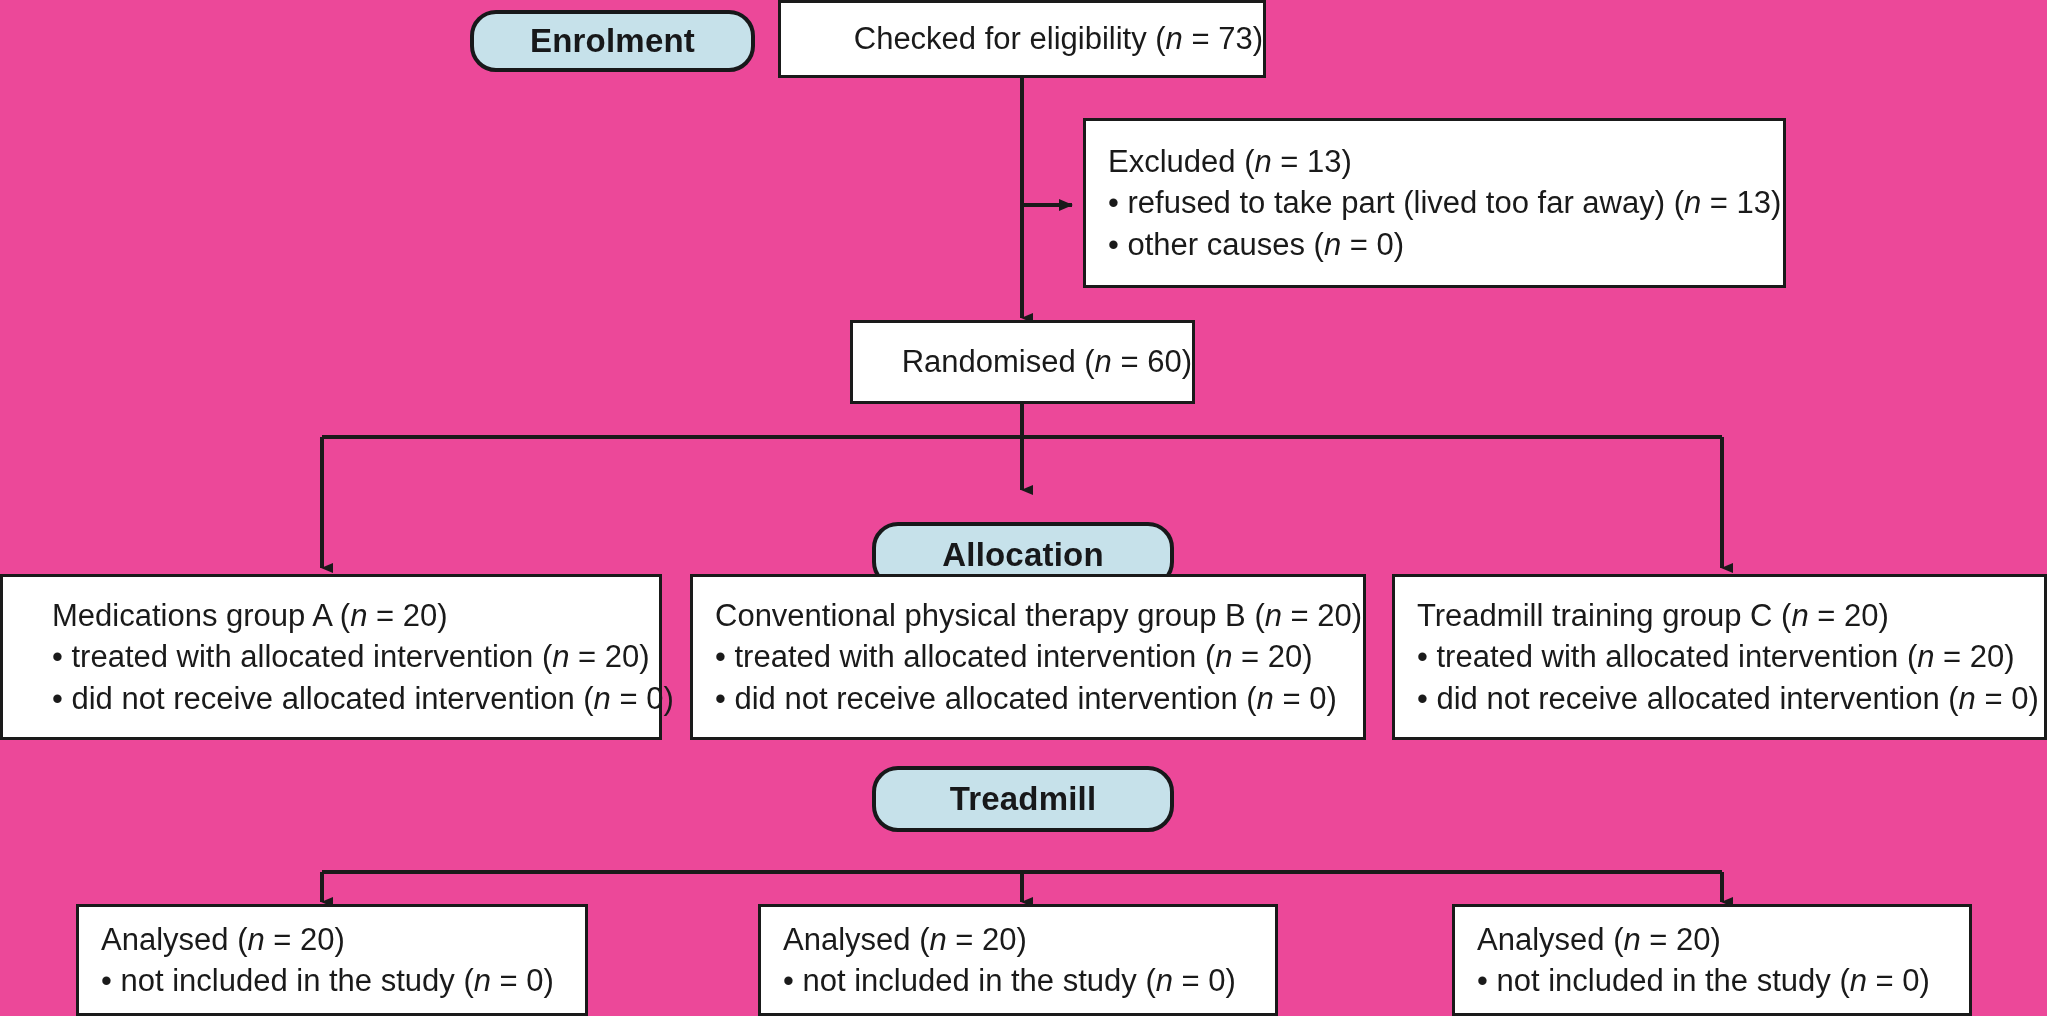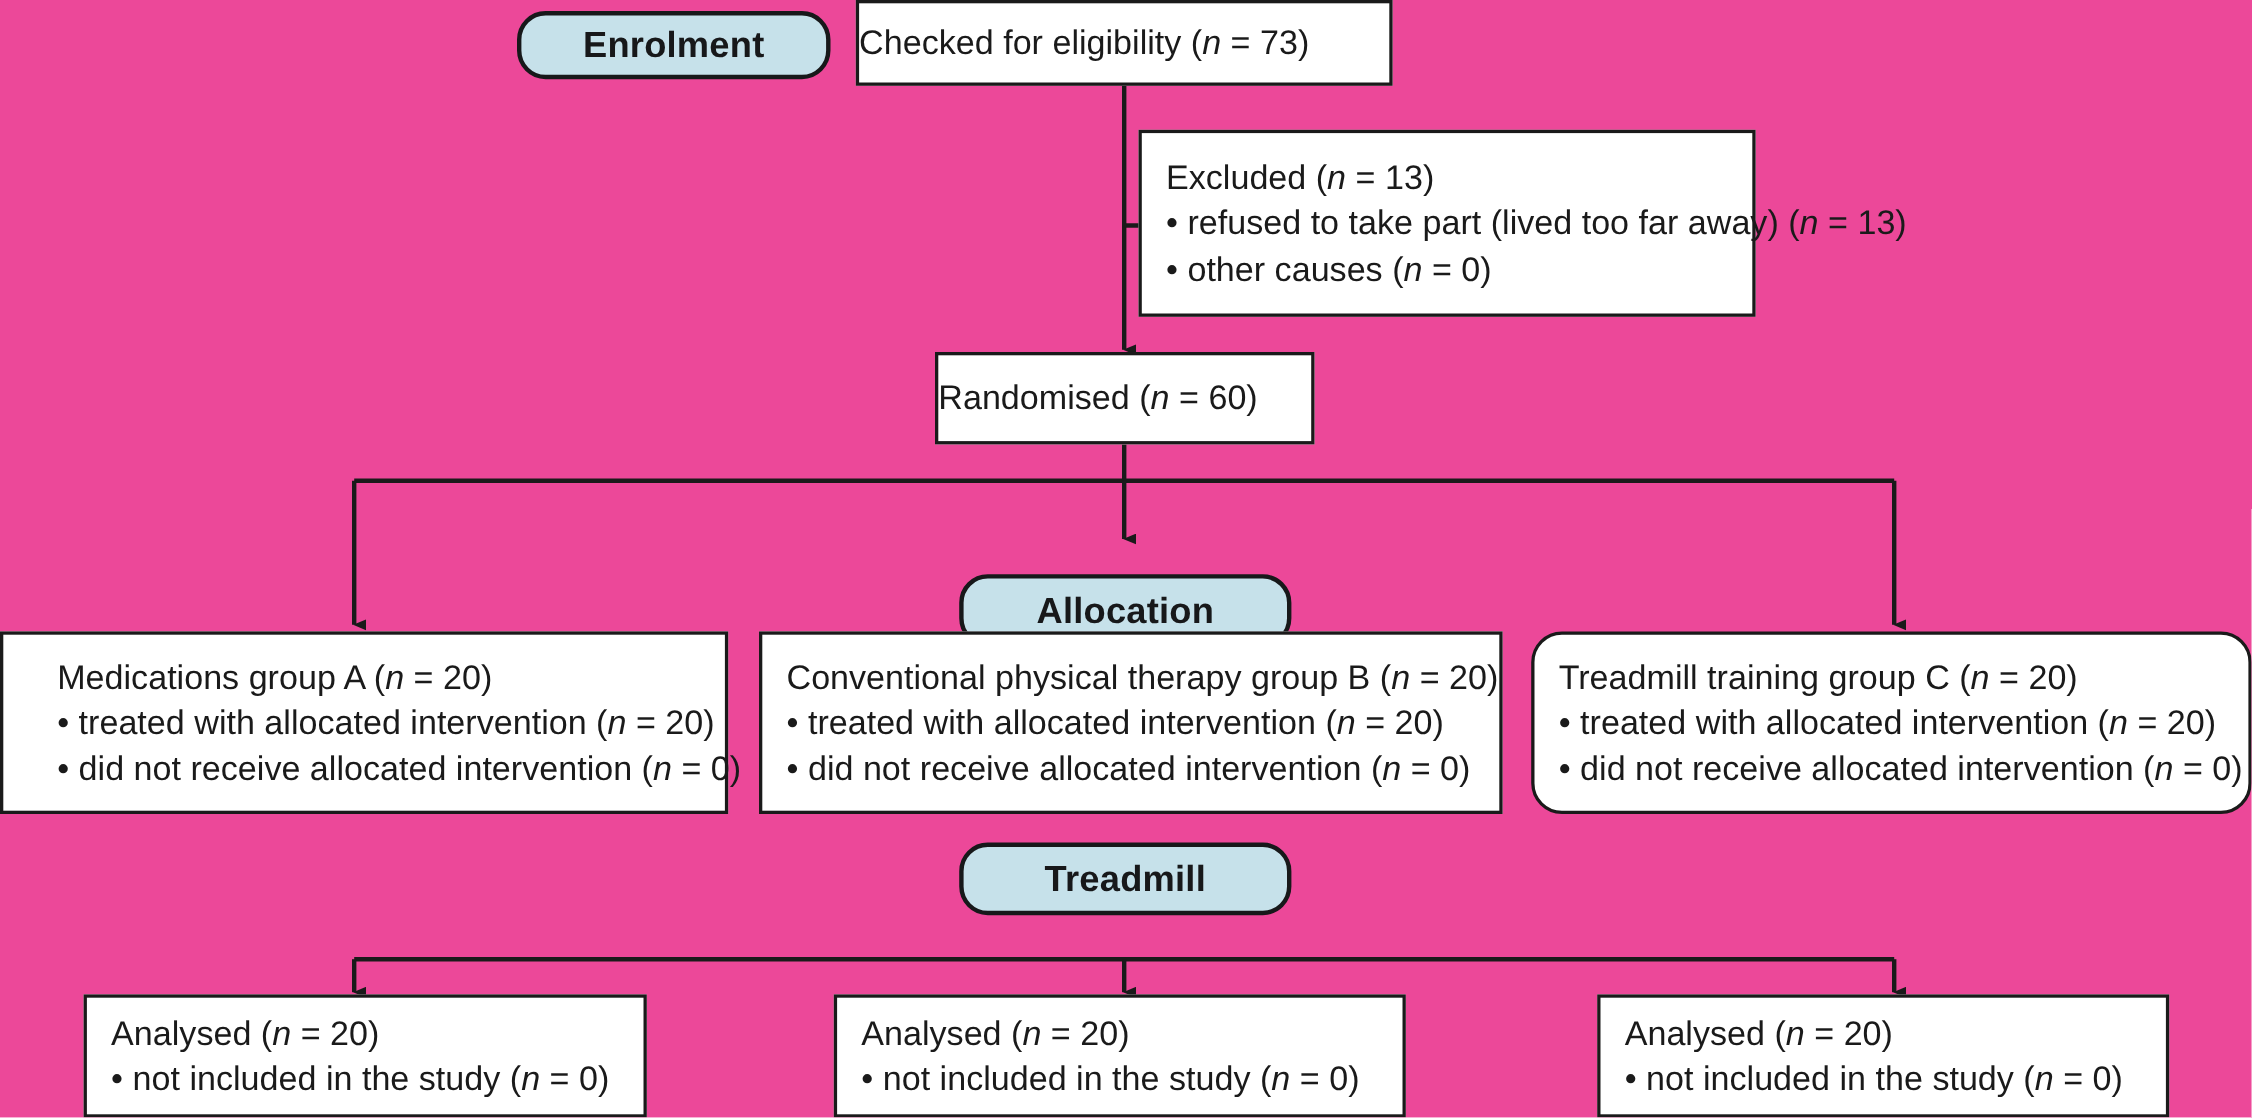--- a/index.html
+++ b/index.html
@@ -28,21 +28,21 @@
     justify-content: center;
   }
   .box .line {
     font-size: 31px;
     line-height: 1.33;
     white-space: nowrap;
     padding-left: 22px;
     padding-right: 10px;
   }
   .box.centered .line {
-    text-align: left;
+    text-align: right;
     padding-left: 0;
     padding-right: 0;
   }
   .badge {
     position: absolute;
     box-sizing: border-box;
     border: 4px solid #17181a;
     background: #c6e1ea;
     border-radius: 26px;
     display: flex;
@@ -100,21 +100,21 @@
   <div class="badge" style="left:470px; top:10px; width:285px; height:62px;">
     <span>Enrolment</span>
   </div>
 
   <div class="box centered" style="left:778px; top:0px; width:488px; height:78px;">
     <div class="line">
       <span>Checked for eligibility (</span><span class="ital">n</span><span> = 73)</span>
     </div>
   </div>
 
-  <div class="box" style="left:1035px; top:118px; width:561px; height:170px;">
+  <div class="box" style="left:1083px; top:118px; width:703px; height:170px;">
     <div class="line">
       <span>Excluded (</span><span class="ital">n</span><span> = 13)</span>
     </div>
     <div class="line">
       <span>• refused to take part (lived too far away) (</span><span class="ital">n</span><span> = 13)</span>
     </div>
     <div class="line">
       <span>• other causes (</span><span class="ital">n</span><span> = 0)</span>
     </div>
   </div>
@@ -146,21 +146,21 @@
       <span>Conventional physical therapy group B (</span><span class="ital">n</span><span> = 20)</span>
     </div>
     <div class="line">
       <span>• treated with allocated intervention (</span><span class="ital">n</span><span> = 20)</span>
     </div>
     <div class="line">
       <span>• did not receive allocated intervention (</span><span class="ital">n</span><span> = 0)</span>
     </div>
   </div>
 
-  <div class="box" style="left:1392px; top:574px; width:655px; height:166px;border-radius:28px;">
+  <div class="box" style="left:1392px; top:574px; width:655px; height:166px;">
     <div class="line">
       <span>Treadmill training group C (</span><span class="ital">n</span><span> = 20)</span>
     </div>
     <div class="line">
       <span>• treated with allocated intervention (</span><span class="ital">n</span><span> = 20)</span>
     </div>
     <div class="line">
       <span>• did not receive allocated intervention (</span><span class="ital">n</span><span> = 0)</span>
     </div>
   </div>

